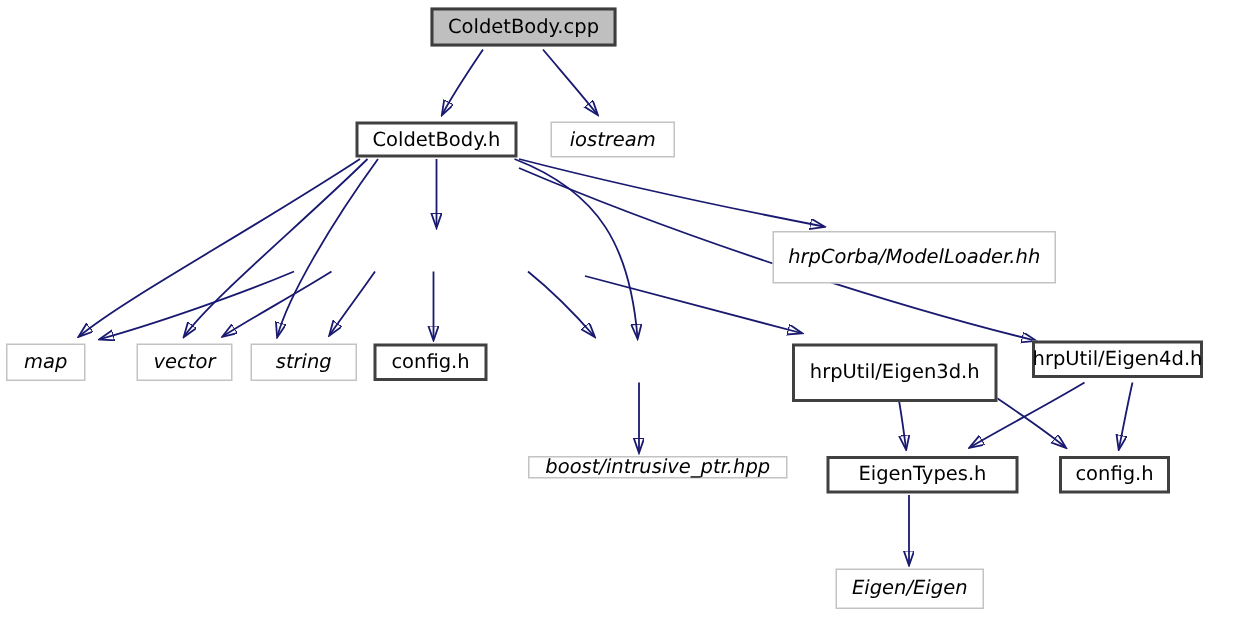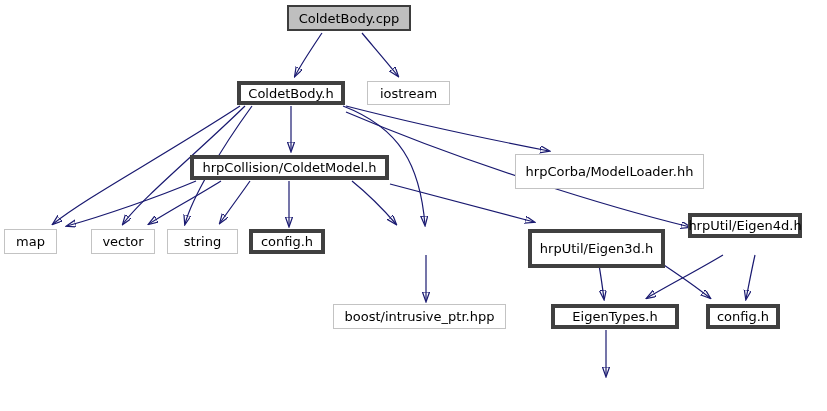--- a/index.html
+++ b/index.html
@@ -37,24 +37,25 @@
     white-space: nowrap;
     font-size: 13px;
     color: #000000;
     z-index: 2;
   }
   .node.current {
     background: #bfbfbf;
     border: 2px solid #3d3d3d;
   }
   .node.internal {
-    border: 4px solid #404040;
+    border: 2px solid #404040;
   }
   .node.external {
     border: 1px solid #c3c3c3;
+    font-style: italic;
   }
 </style>
 </head>
 <body>
 
 <div class="canvas">
 
   <svg class="edges" viewBox="0 0 827 411" xmlns="http://www.w3.org/2000/svg">
     <defs>
       <marker id="arrow" markerWidth="11" markerHeight="8" refX="9" refY="3.5" orient="auto" markerUnits="userSpaceOnUse">
@@ -83,37 +84,37 @@
     <path marker-end="url(#arrow)" d="M755,255 C752,268 749,284 746,299"></path>
     <path marker-end="url(#arrow)" d="M606,330 L606,376"></path>
   </svg>
 
   <div class="node current" style="left:287px;top:5px;width:124px;height:26px">ColdetBody.cpp</div>
 
   <div class="node internal" style="left:237px;top:81px;width:108px;height:24px">ColdetBody.h</div>
 
   <div class="node external" style="left:367px;top:81px;width:83px;height:24px">iostream</div>
 
-  <div class="node internal" style="left:190px;top:155px;width:199px;height:25px">hrpCollision/ColdetModel.h</div>
 
   <div class="node external" style="left:515px;top:154px;width:189px;height:35px">hrpCorba/ModelLoader.hh</div>
 
   <div class="node external" style="left:4px;top:229px;width:53px;height:25px">map</div>
 
   <div class="node external" style="left:91px;top:229px;width:64px;height:25px">vector</div>
 
   <div class="node external" style="left:167px;top:229px;width:71px;height:25px">string</div>
 
   <div class="node internal" style="left:249px;top:229px;width:76px;height:25px">config.h</div>
 
 
   <div class="node internal" style="left:528px;top:229px;width:137px;height:39px">hrpUtil/Eigen3d.h</div>
 
-  <div class="node internal" style="left:688px;top:213px;width:114px;height:25px">hrpUtil/Eigen4d.h</div>
+  <div class="node internal" style="left:688px;top:227px;width:114px;height:25px">hrpUtil/Eigen4d.h</div>
 
-  <div class="node external" style="left:333px;top:304px;width:173px;height:25px">boost/intrusive_ptr.hpp</div>
+  <div class="node external" style="left:352px;top:304px;width:173px;height:15px">boost/intrusive_ptr.hpp</div>
 
   <div class="node internal" style="left:551px;top:304px;width:128px;height:25px">EigenTypes.h</div>
 
   <div class="node internal" style="left:706px;top:304px;width:74px;height:25px">config.h</div>
 
+  <div class="node external" style="left:557px;top:379px;width:99px;height:27px">Eigen/Eigen</div>
 
 </div>
 
 </body></html>

